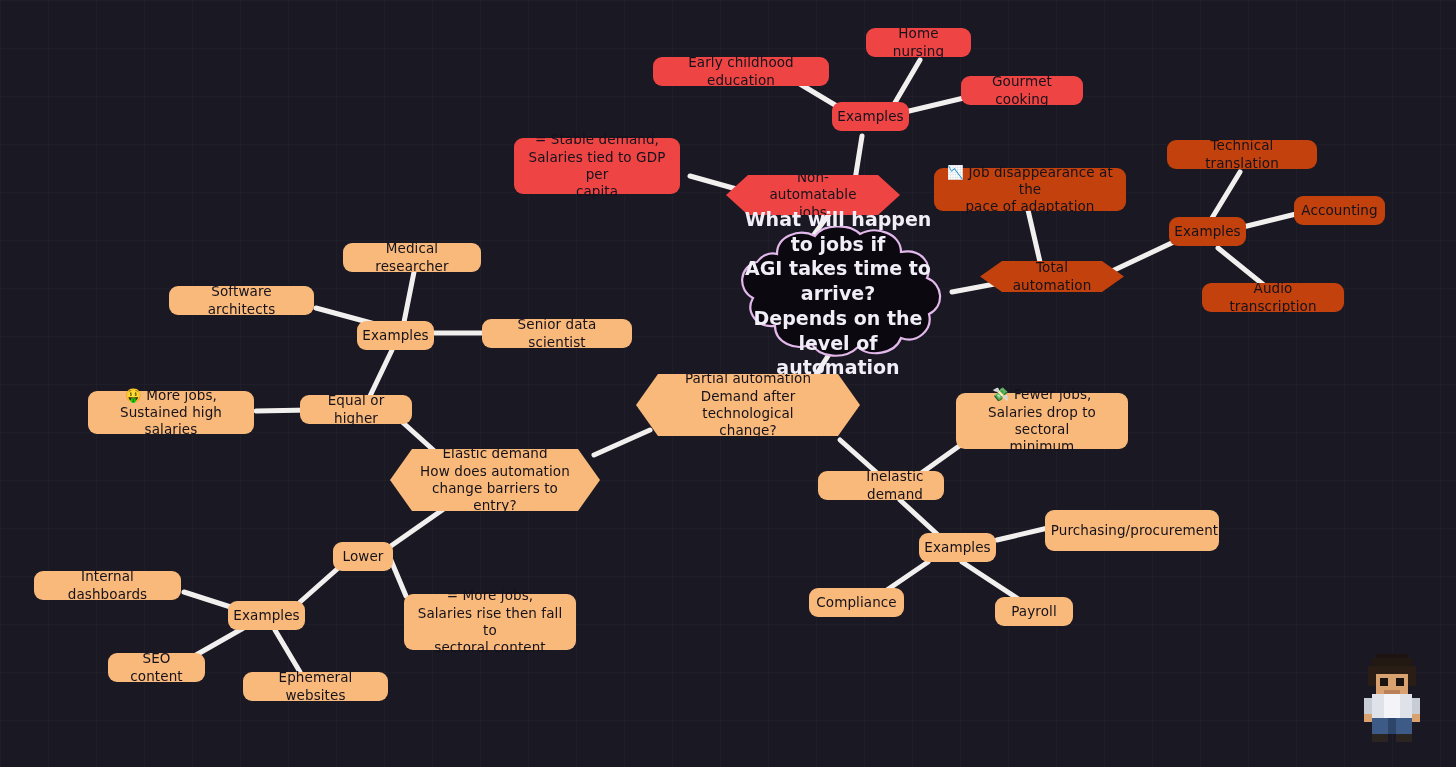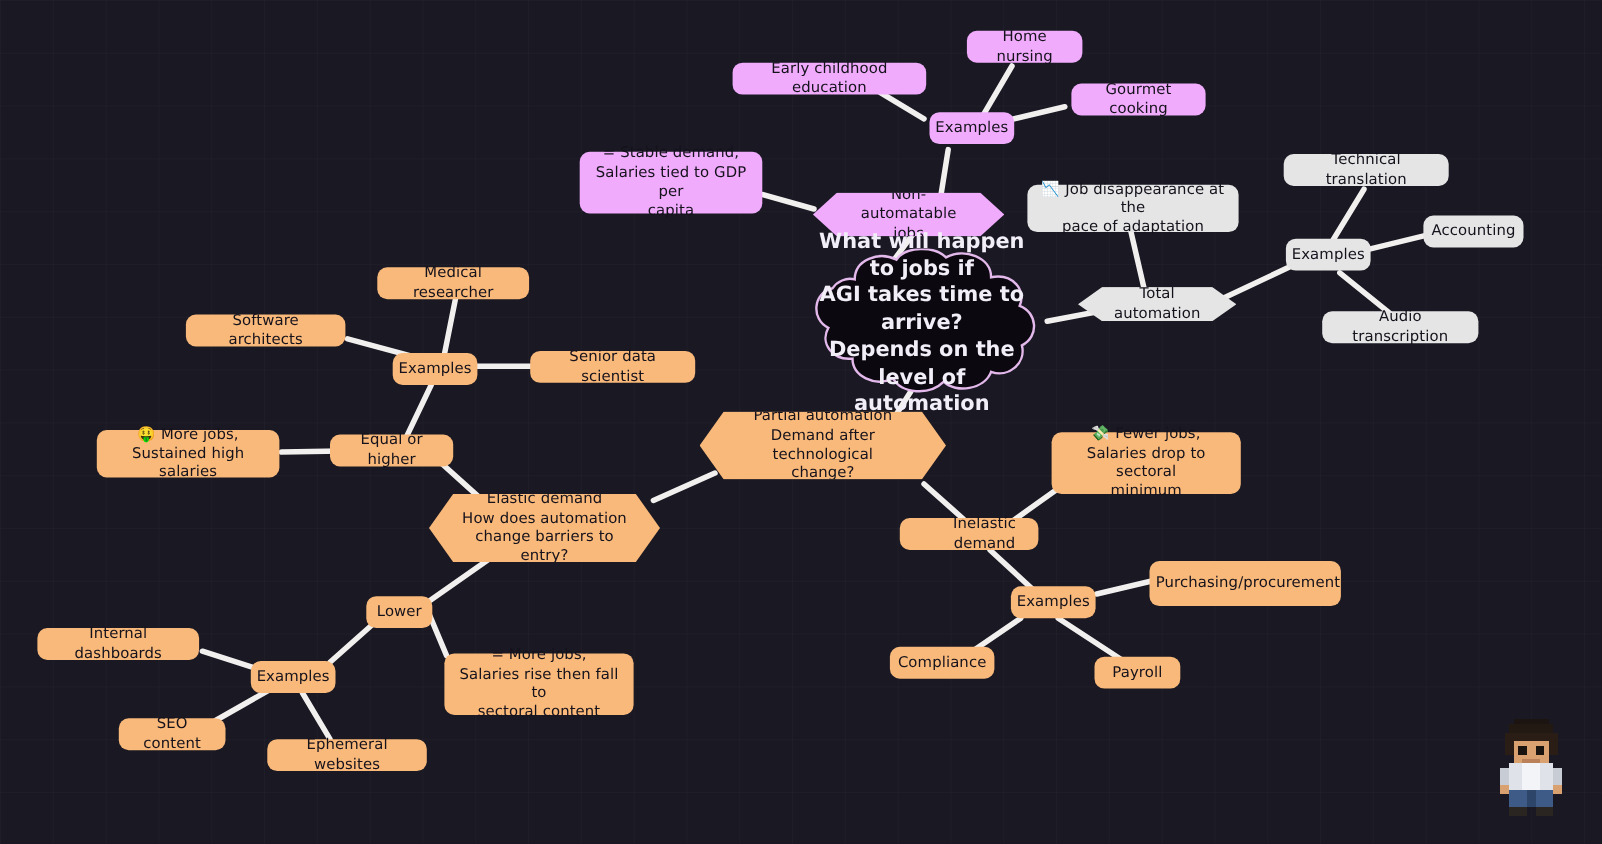--- a/index.html
+++ b/index.html
@@ -27,22 +27,22 @@
     color:#15121c;
     font-size:13.5px;
     line-height:1.28;
     font-weight:500;
     padding:6px 12px;
     border-radius:9px;
     white-space:pre-line;
     letter-spacing:.1px;
   }
   .node.orange{background:#F9B97A;}
-  .node.purple{background:#f0abfc;margin-left:13px;}
-  .node.cyan{background:#e5e5e5;}
+  .node.purple{background:#ef4444;}
+  .node.cyan{background:#c2410c;}
   .node.hex{
     border-radius:0;
     clip-path:polygon(22px 0, calc(100% - 22px) 0, 100% 50%, calc(100% - 22px) 100%, 22px 100%, 0 50%);
     padding:8px 30px;
   }
   .cloud{
     position:absolute;
     display:flex;align-items:center;justify-content:center;
     text-align:center;
     color:#f2eef8;

